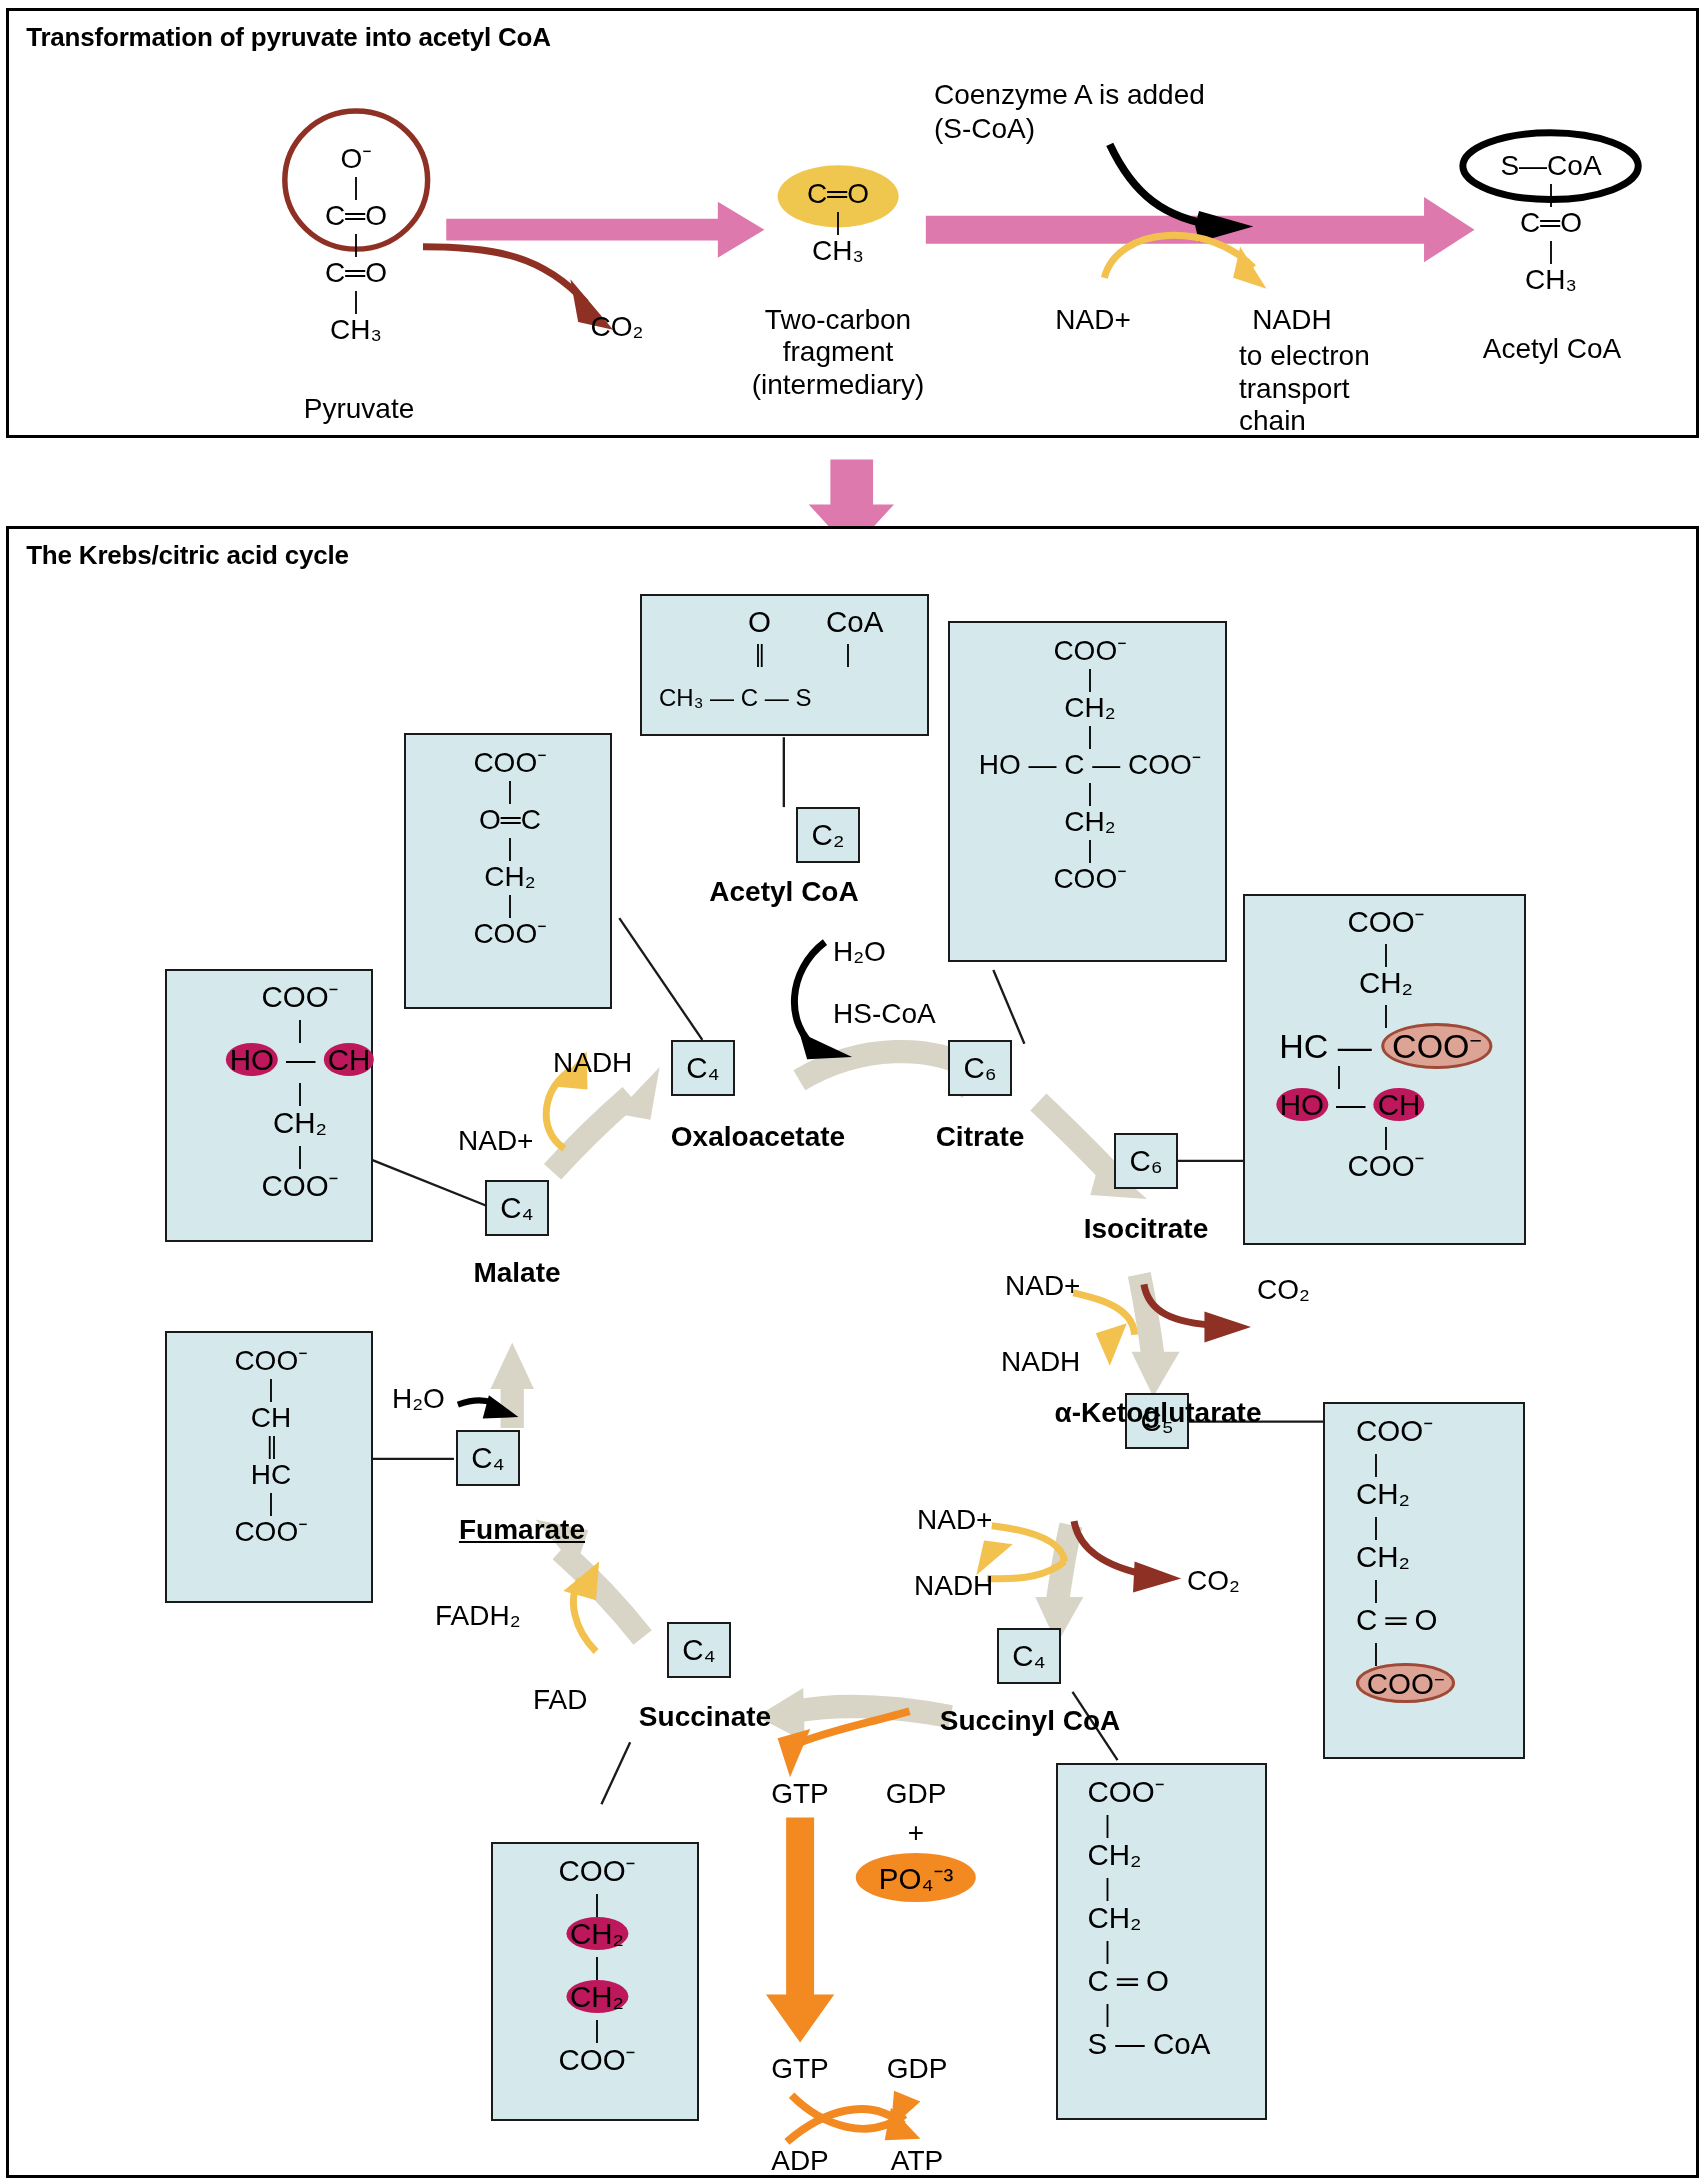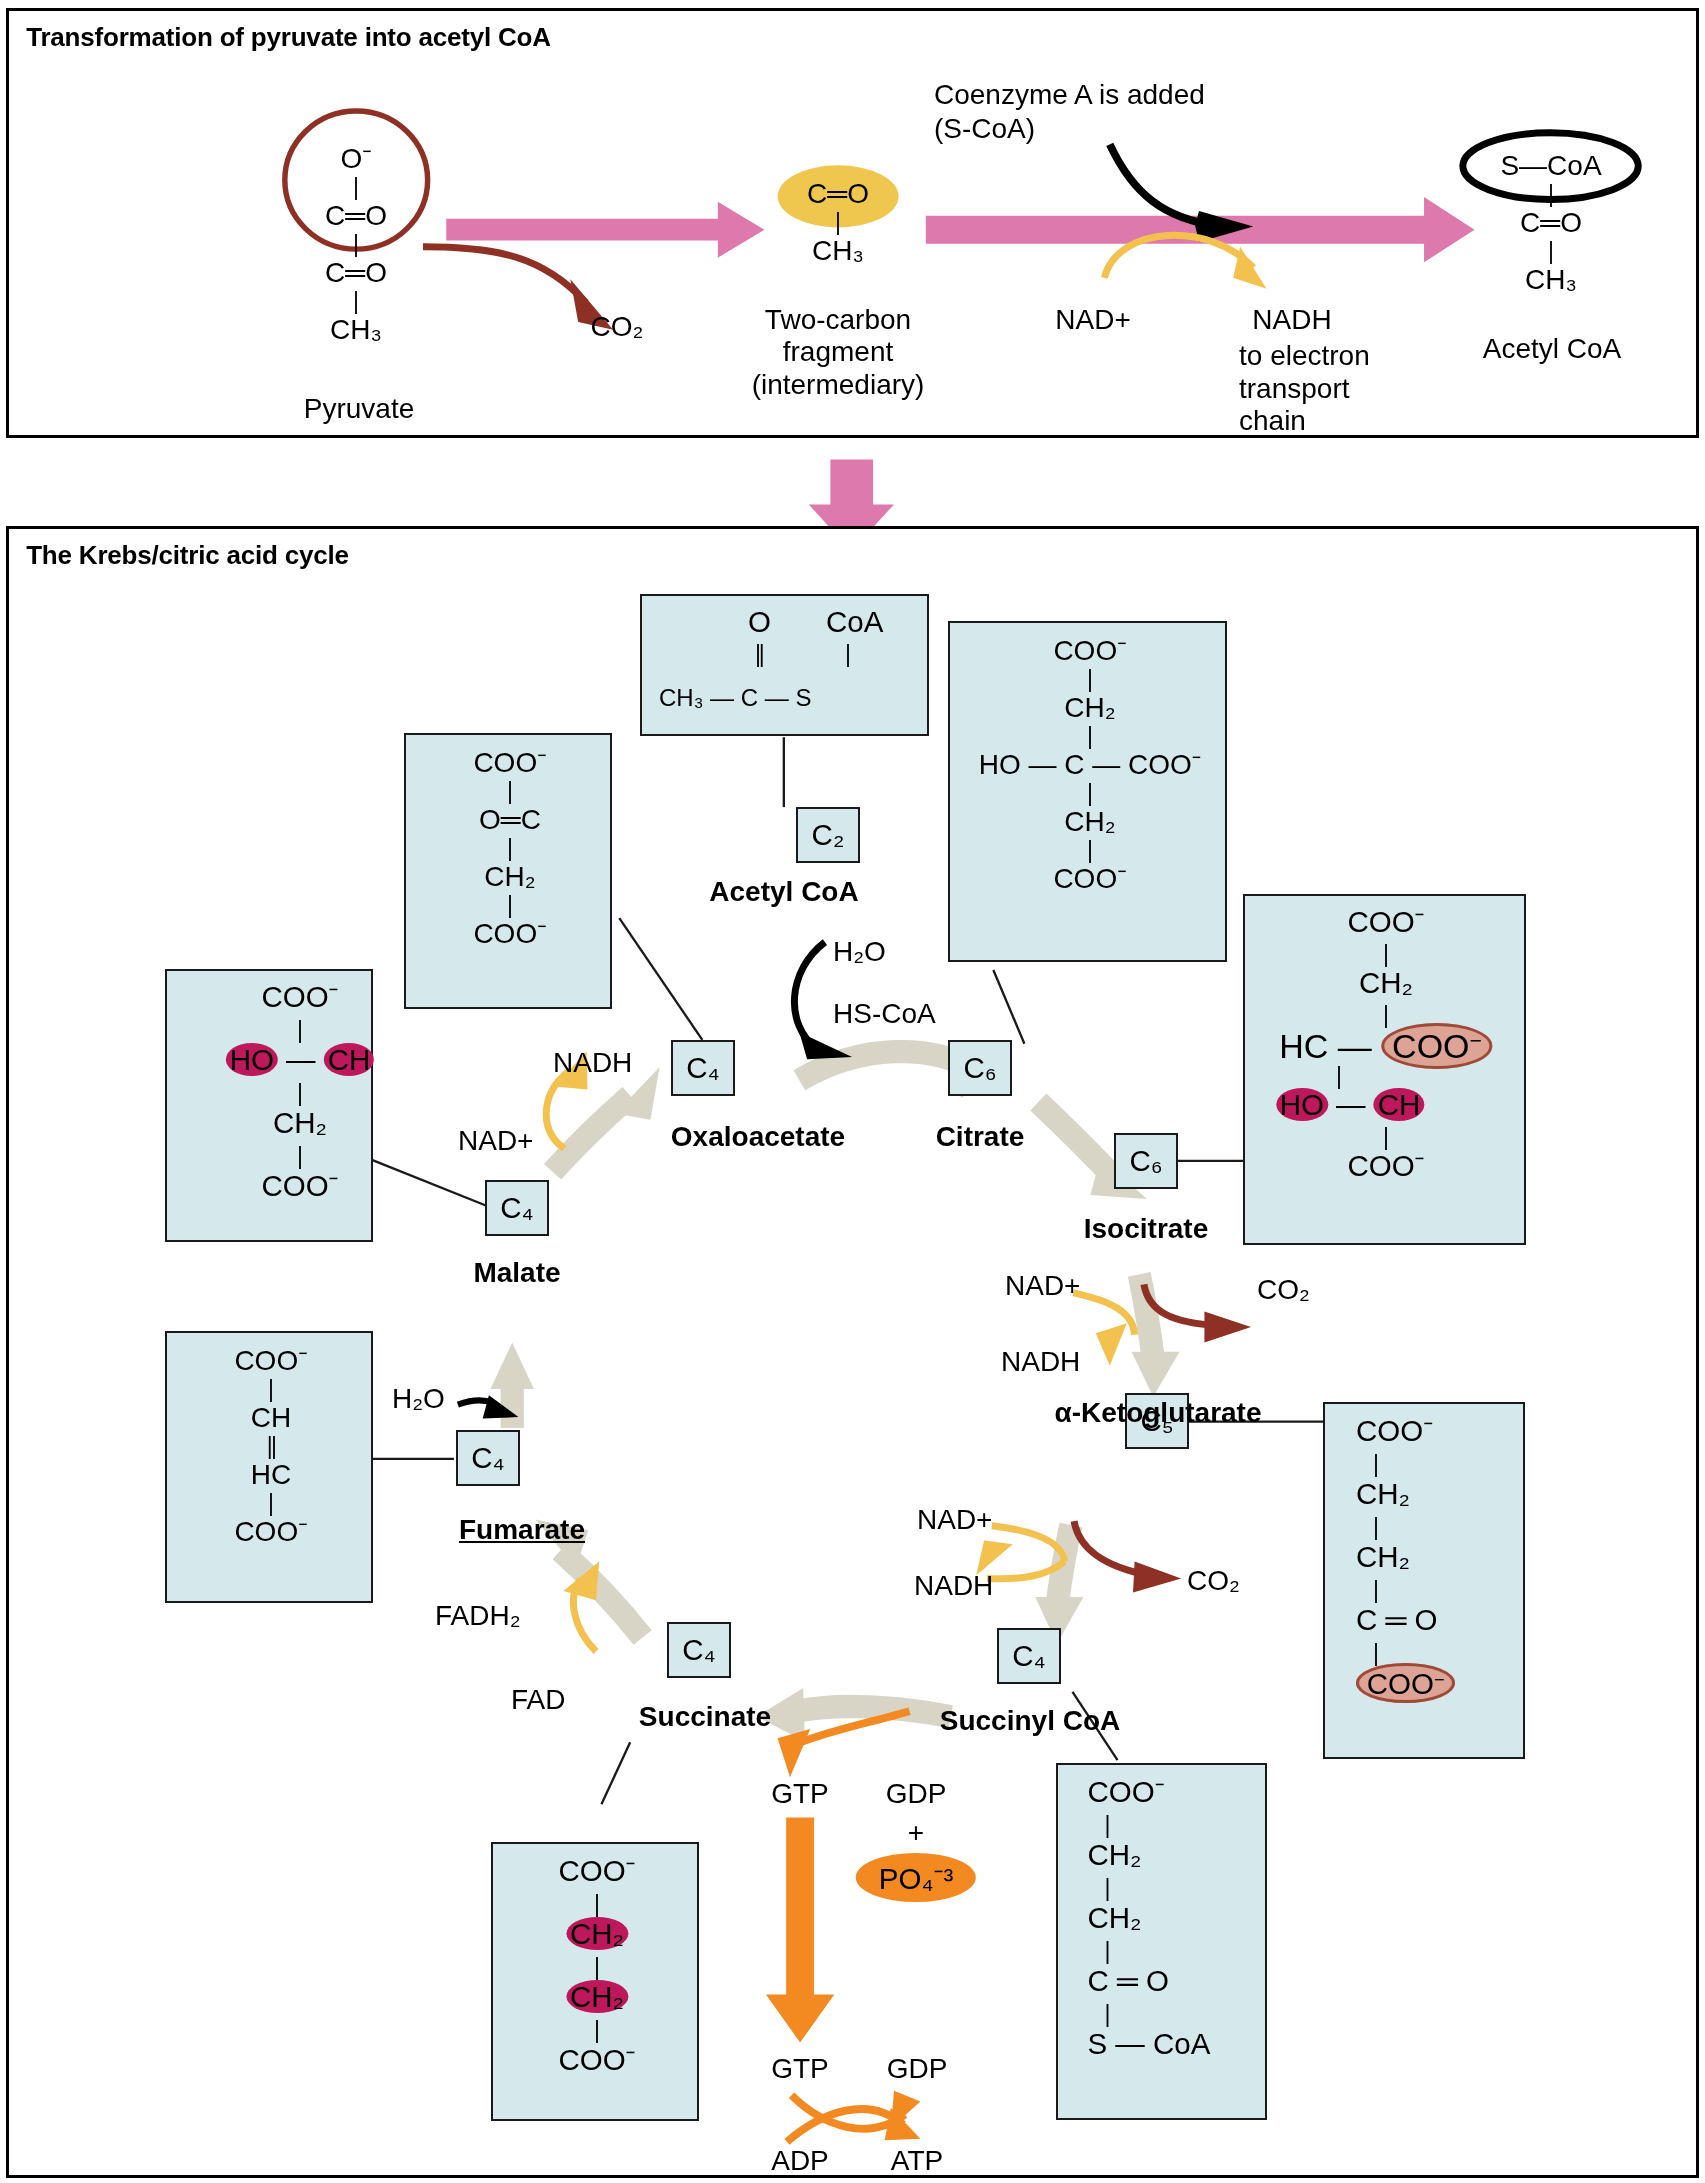--- a/index.html
+++ b/index.html
@@ -389,21 +389,21 @@
 
 <div class="lbl s34" style="left:1005px; top:1269px;">NAD+</div>
 <div class="lbl s34" style="left:1001px; top:1345px;">NADH</div>
 <div class="lbl s34" style="left:1257px; top:1273px;">CO₂</div>
 
 <div class="lbl s34" style="left:917px; top:1503px;">NAD+</div>
 <div class="lbl s34" style="left:914px; top:1569px;">NADH</div>
 <div class="lbl s34" style="left:1187px; top:1564px;">CO₂</div>
 
 <div class="lbl s34" style="left:435px; top:1599px;">FADH₂</div>
-<div class="lbl s34" style="left:511px; top:1683px;">FAD</div>
+<div class="lbl s34" style="left:533px; top:1683px;">FAD</div>
 
 <div class="lbl s34 ctr" style="left:800px; top:1777px;">GTP</div>
 <div class="lbl s34 ctr" style="left:916px; top:1777px;">GDP</div>
 <div class="lbl s34 ctr" style="left:916px; top:1816px;">+</div>
 <div style="position:absolute; left:916px; top:1853px; transform:translateX(-50%);
             background:#f28a21; border-radius:50%; padding:3.9px 23px; font-size:29.5px;">PO₄⁻³</div>
 
 <div class="lbl s34 ctr" style="left:800px; top:2052px;">GTP</div>
 <div class="lbl s34 ctr" style="left:917px; top:2052px;">GDP</div>
 <div class="lbl s34 ctr" style="left:800px; top:2144px;">ADP</div>

